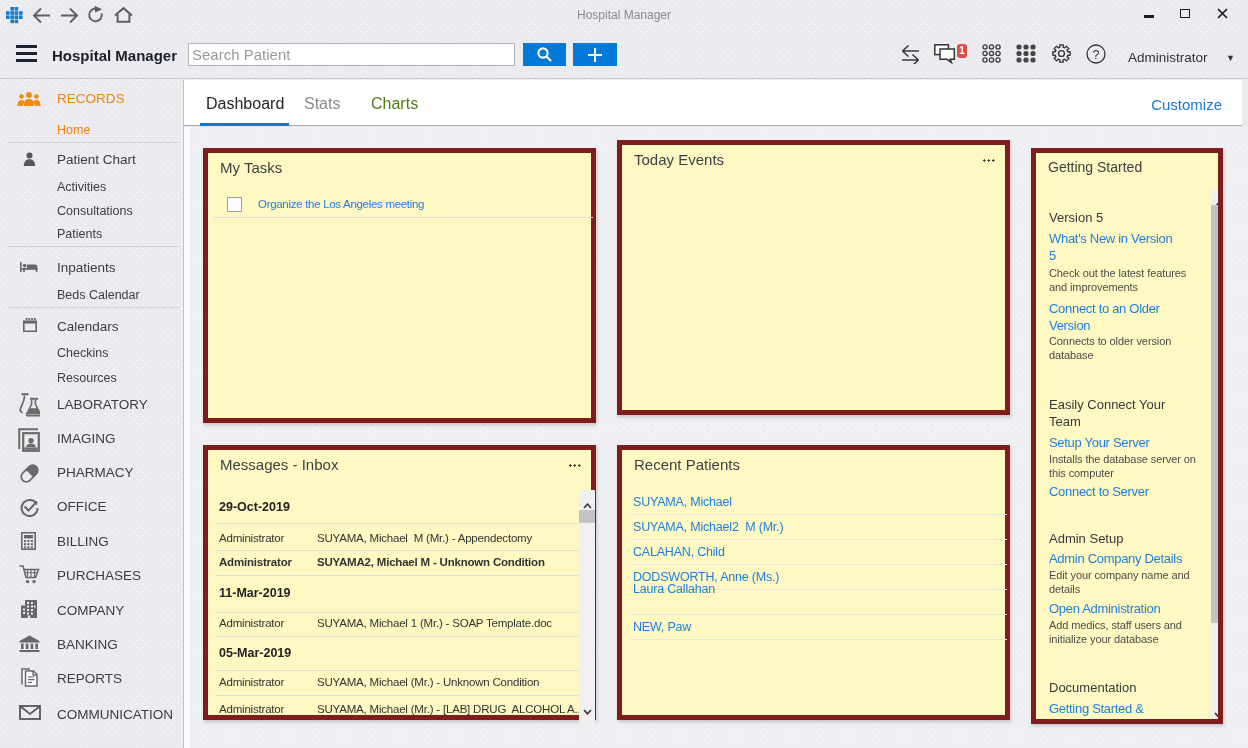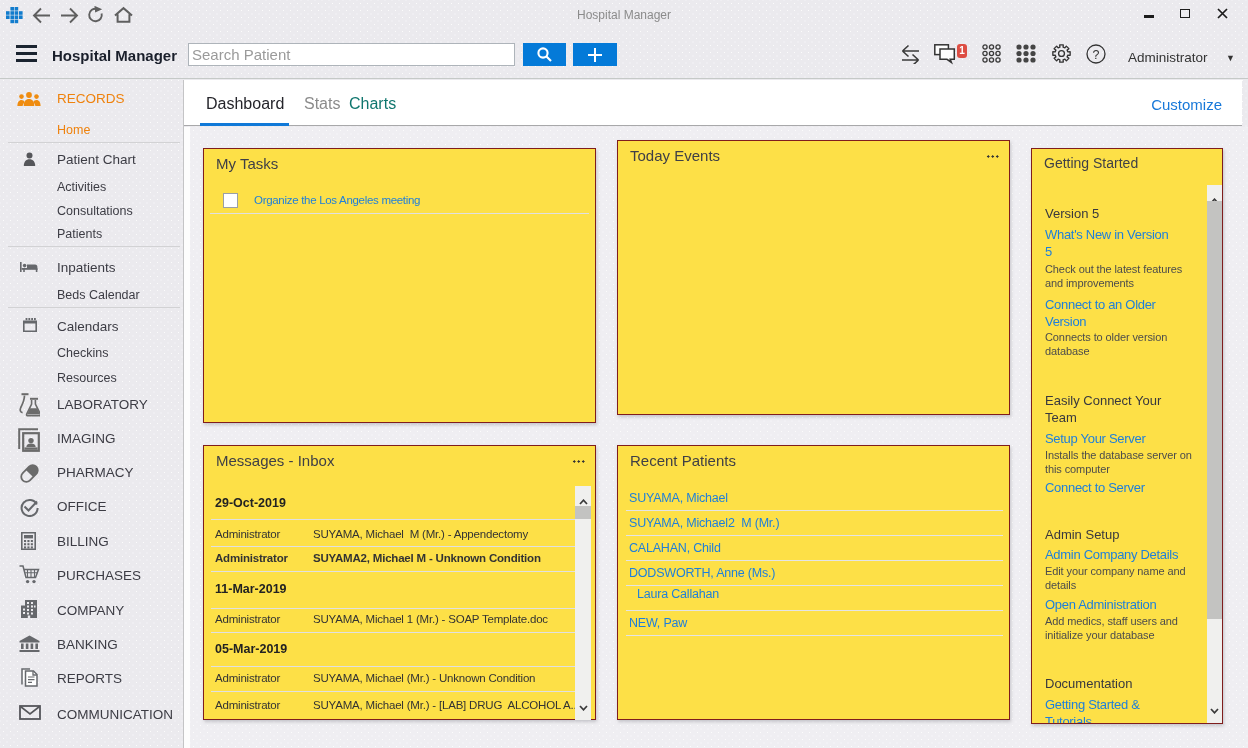--- a/index.html
+++ b/index.html
@@ -44,25 +44,25 @@
 .nav.sub { font-size:12.5px; }
 .nav.orange { color:#ef820d; }
 .nicon { position:absolute; left:18px; }
 
 
 #tabbar { position:absolute; top:80px; left:184px; width:1058px; height:46px; background:#fff; border-bottom:1px solid #a8a8aa; }
 .tab { position:absolute; top:15px; font-size:16px; }
 #tab-dash { left:22px; color:#25252b; }
 #tab-dash-line { position:absolute; left:16px; top:43px; width:89px; height:3px; background:#1079d8; }
 #tab-stats { left:120px; color:#8b8b8b; }
-#tab-charts { left:165px; color:#0f766e; }
+#tab-charts { left:187px; color:#4d7c0f; }
 #customize { position:absolute; right:20px; top:16px; font-size:15px; color:#1778d9; }
 
 
-.card { position:absolute; background:#fde047; border:1px solid #7f1d1d; box-shadow:1px 2px 3px rgba(120,120,130,0.35); }
+.card { position:absolute; background:#fef9c3; border:5px solid #7f1d1d; box-shadow:1px 2px 3px rgba(120,120,130,0.35); }
 #card-tasks   { left:203px; top:148px; width:393px; height:275px; }
 #card-events  { left:617px; top:140px; width:393px; height:275px; }
 #card-msgs    { left:203px; top:445px; width:393px; height:275px; }
 #card-recent  { left:617px; top:445px; width:393px; height:275px; }
 #card-start   { left:1031px; top:148px; width:192px; height:576px; overflow:hidden; }
 .cardtitle { position:absolute; left:12px; top:6px; font-size:15px; color:#3f3f46; }
 .dots3 { position:absolute; right:10px; top:14px; width:13px; height:3px; background-image:radial-gradient(circle, #333 1.2px, transparent 1.3px); background-size:4.5px 3px; background-position:0 50%; background-repeat:repeat-x; }
 .link { color:#1e7fdb; }
 
 
@@ -369,21 +369,21 @@
 <div class="card" id="card-recent">
   <div class="cardtitle">Recent Patients</div>
   <div class="rrow link" style="top:45px;">SUYAMA, Michael</div>
   <div class="rdiv" style="top:64px;"></div>
   <div class="rrow link" style="top:70px;">SUYAMA, Michael2&nbsp; M (Mr.)</div>
   <div class="rdiv" style="top:89px;"></div>
   <div class="rrow link" style="top:95px;">CALAHAN, Child</div>
   <div class="rdiv" style="top:114px;"></div>
   <div class="rrow link" style="top:120px;">DODSWORTH, Anne (Ms.)</div>
   <div class="rdiv" style="top:139px;"></div>
-  <div class="rrow link" style="top:141px;margin-left:8px;">Laura Callahan</div>
+  <div class="rrow link" style="top:132px;">Laura Callahan</div>
   <div class="rdiv" style="top:164px;"></div>
   <div class="rrow link" style="top:170px;">NEW, Paw</div>
   <div class="rdiv" style="top:189px;"></div>
 </div>
 
 <div class="card" id="card-start">
   <div class="cardtitle" style="font-size:14px;">Getting Started</div>
   <div class="gs gshead" style="top:56px;">Version 5</div>
   <div class="gs gslink" style="top:77px;">What's New in Version<br>5</div>
   <div class="gs gssmall" style="top:113px;">Check out the latest features<br>and improvements</div>

